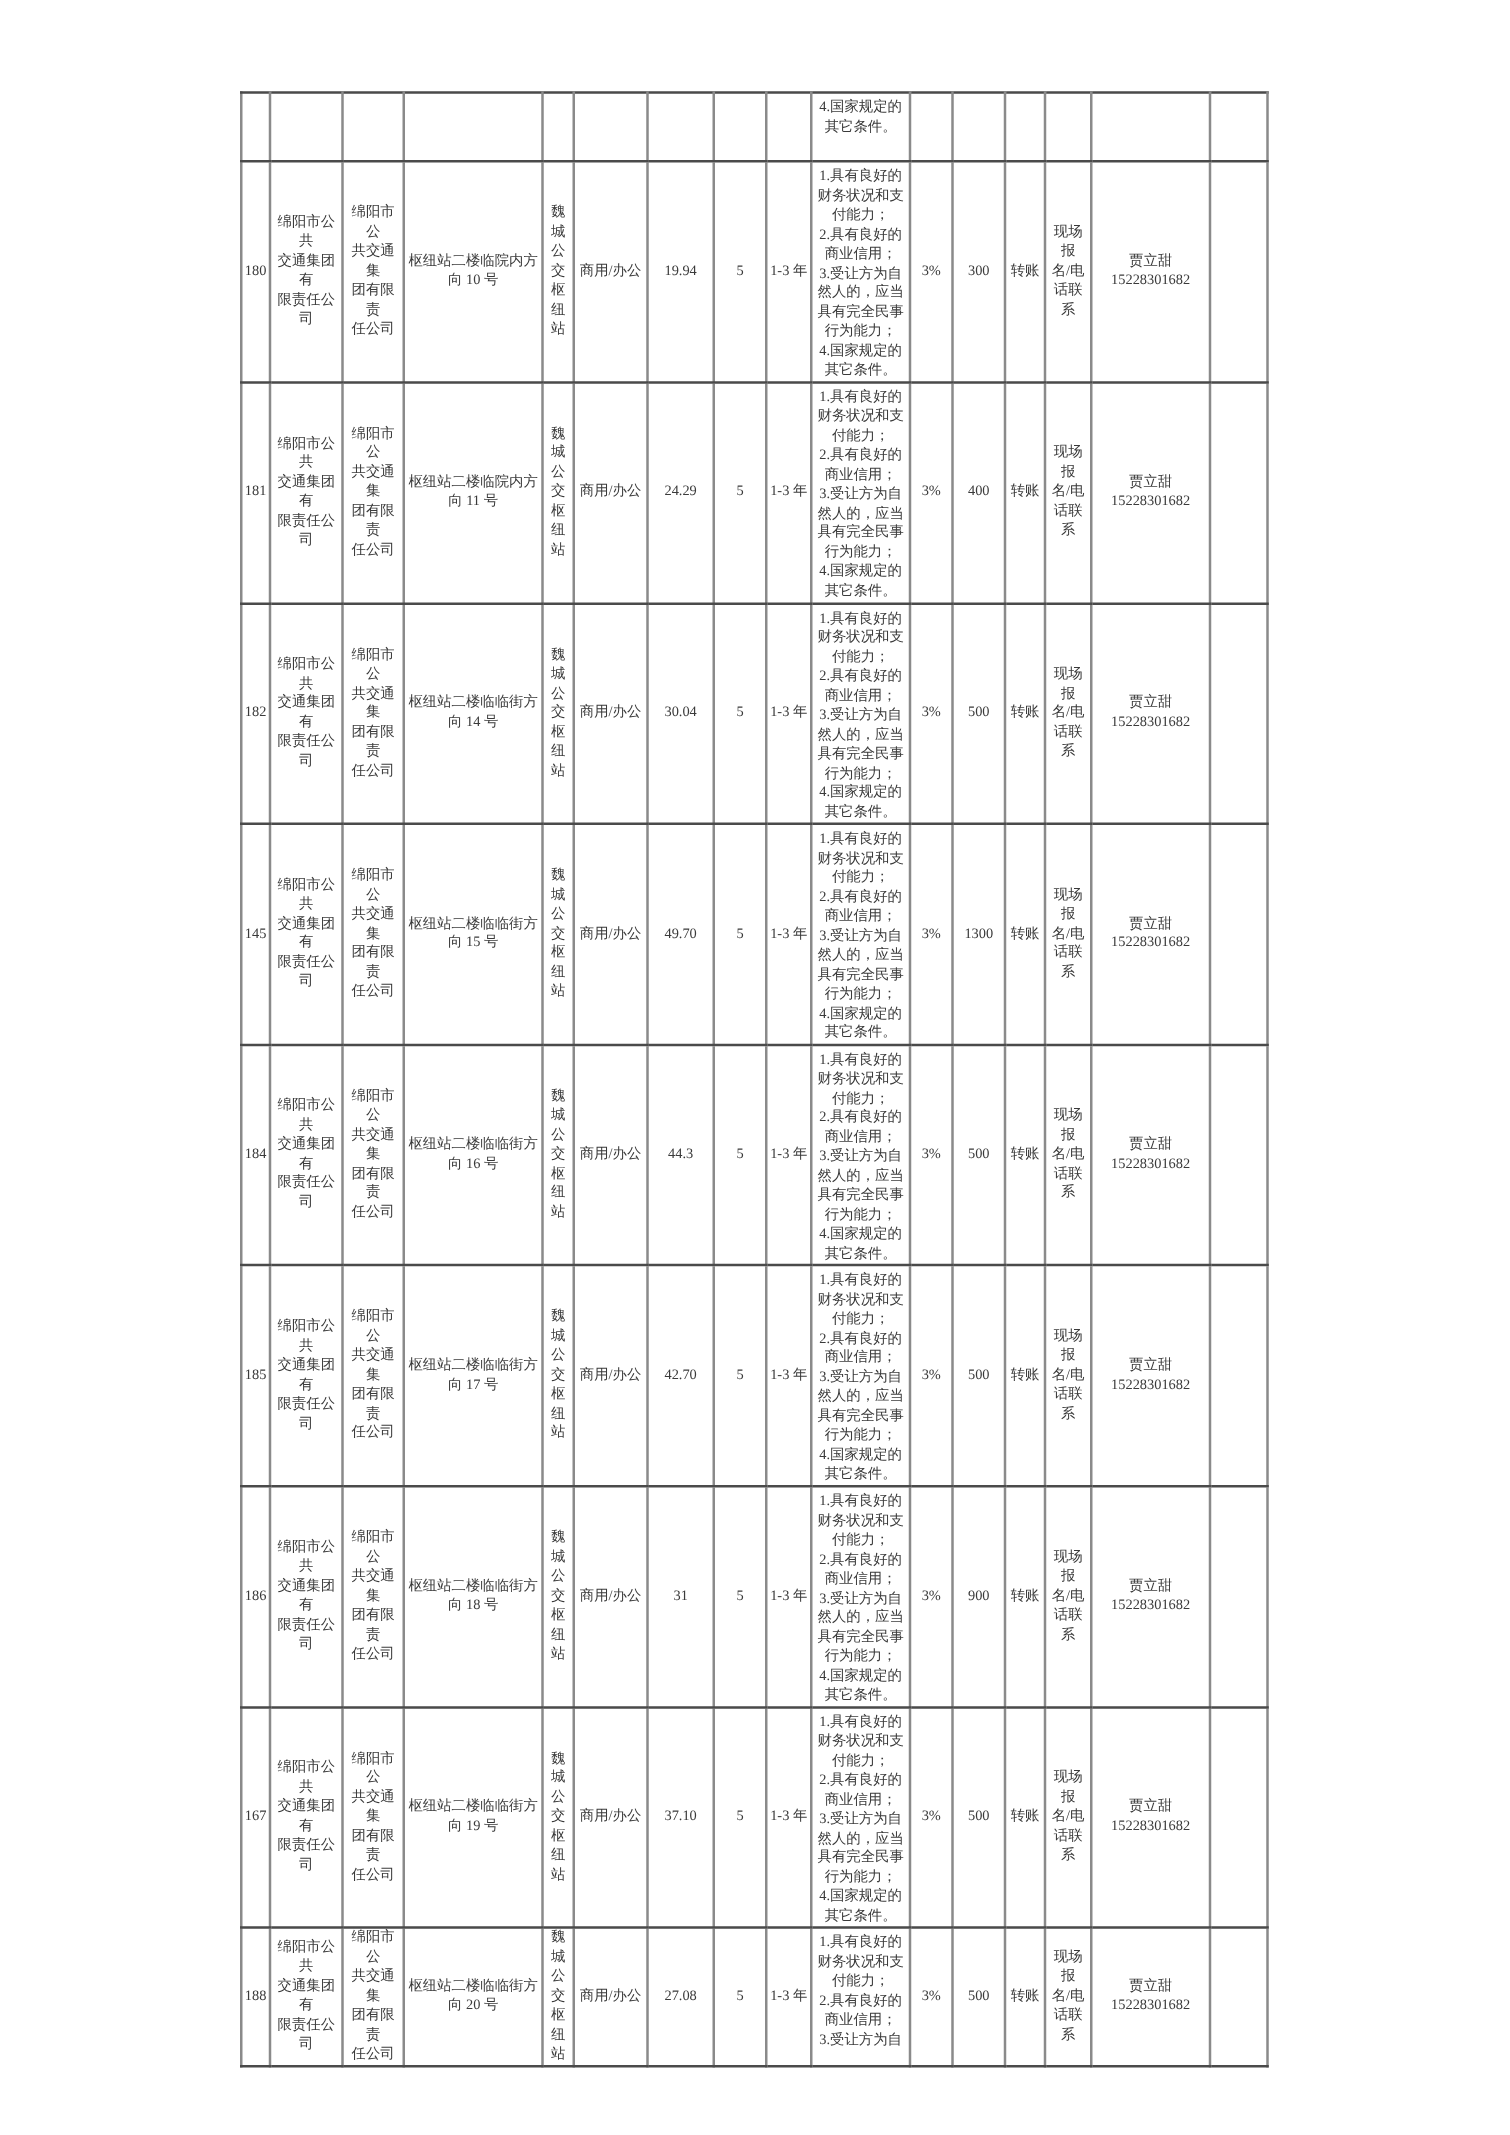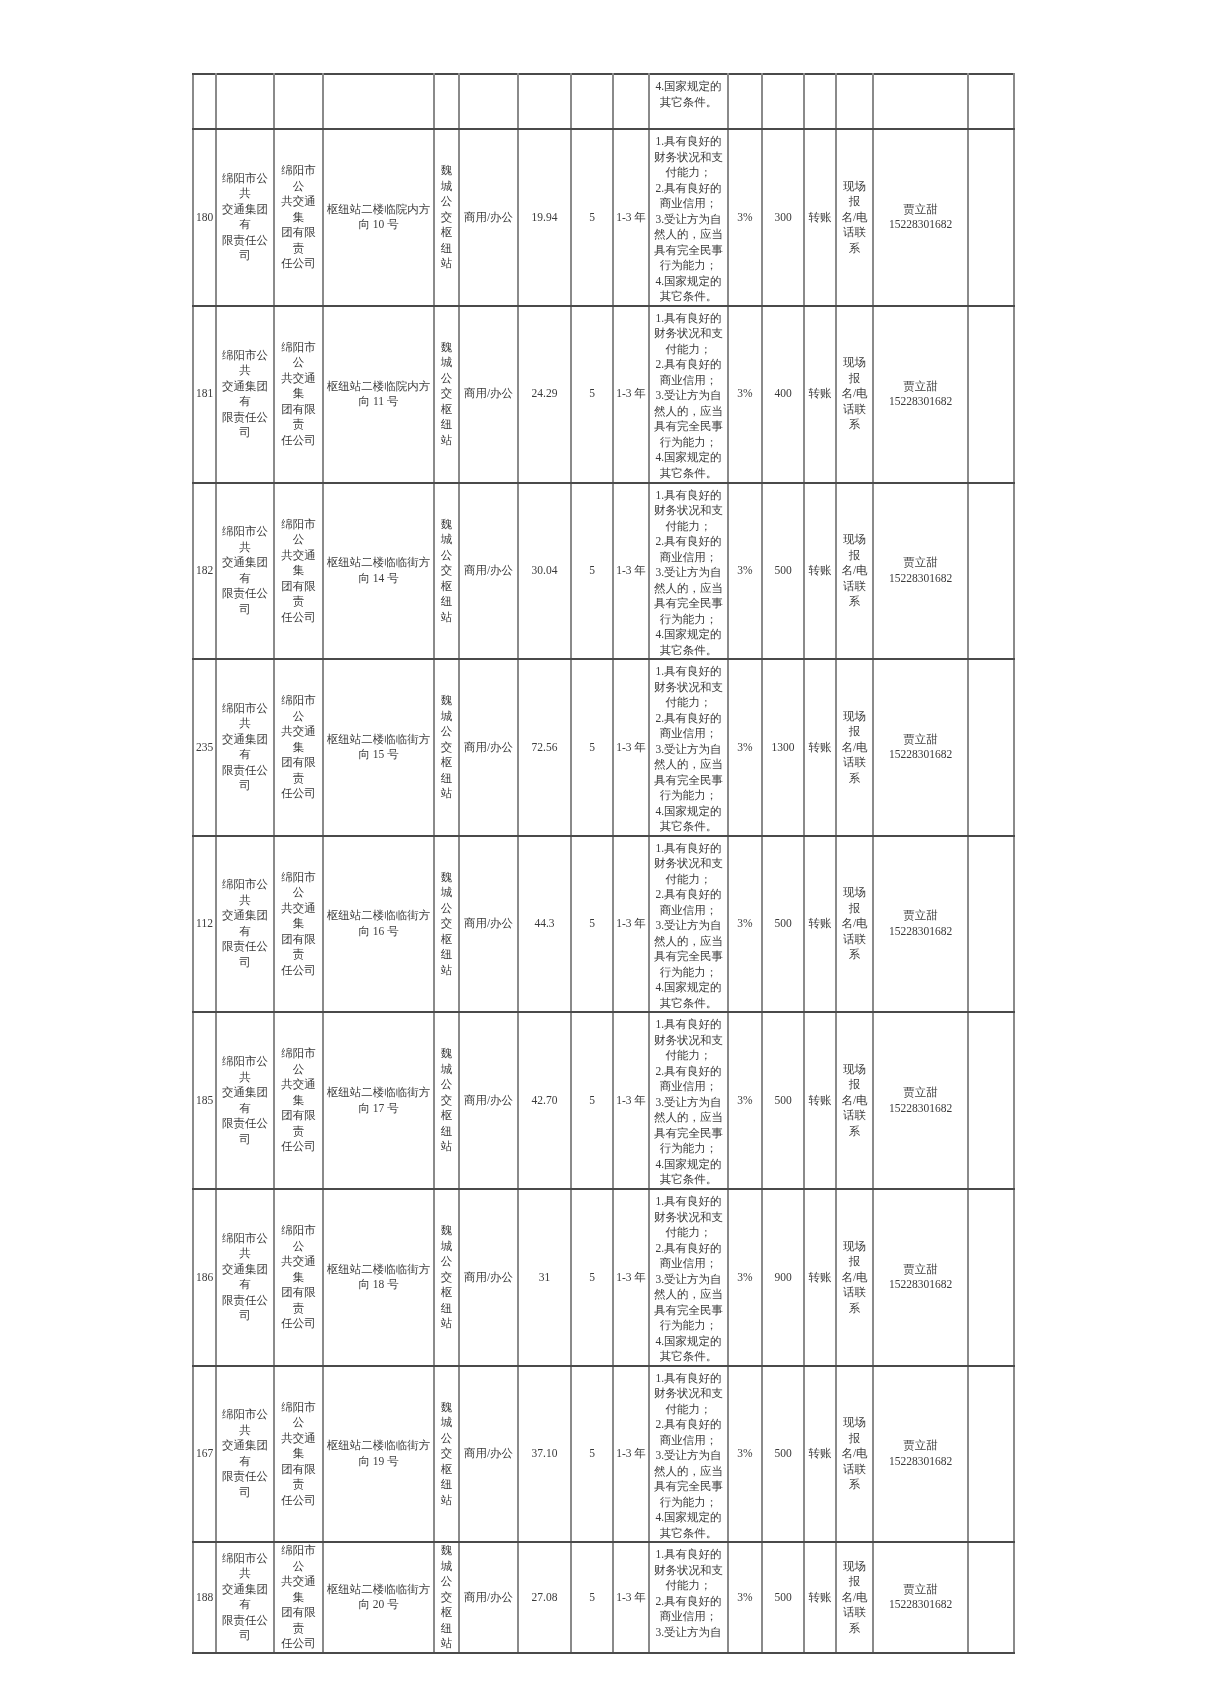--- a/index.html
+++ b/index.html
@@ -198,36 +198,36 @@
           <td class="c-price">500</td>
           <td class="c-payment">转账</td>
           <td class="c-registration">现场报
 名/电
 话联系</td>
           <td class="c-contact">贾立甜
 15228301682</td>
           <td class="c-remark"></td>
         </tr>
         <tr style="height: 176px;">
-          <td class="c-num">235</td>
+          <td class="c-num">145</td>
           <td class="c-transferor">绵阳市公共
 交通集团有
 限责任公司</td>
           <td class="c-owner">绵阳市公
 共交通集
 团有限责
 任公司</td>
           <td class="c-location">枢纽站二楼临临街方
 向 15 号</td>
           <td class="c-station">魏城
 公交
 枢纽
 站</td>
           <td class="c-usage">商用/办公</td>
-          <td class="c-area">72.56</td>
+          <td class="c-area">49.70</td>
           <td class="c-deposit">5</td>
           <td class="c-term">1-3 年</td>
           <td class="c-conditions">1.具有良好的
 财务状况和支
 付能力；
 2.具有良好的
 商业信用；
 3.受让方为自
 然人的，应当
 具有完全民事
@@ -238,21 +238,21 @@
           <td class="c-price">1300</td>
           <td class="c-payment">转账</td>
           <td class="c-registration">现场报
 名/电
 话联系</td>
           <td class="c-contact">贾立甜
 15228301682</td>
           <td class="c-remark"></td>
         </tr>
         <tr style="height: 174px;">
-          <td class="c-num">112</td>
+          <td class="c-num">184</td>
           <td class="c-transferor">绵阳市公共
 交通集团有
 限责任公司</td>
           <td class="c-owner">绵阳市公
 共交通集
 团有限责
 任公司</td>
           <td class="c-location">枢纽站二楼临临街方
 向 16 号</td>
           <td class="c-station">魏城

